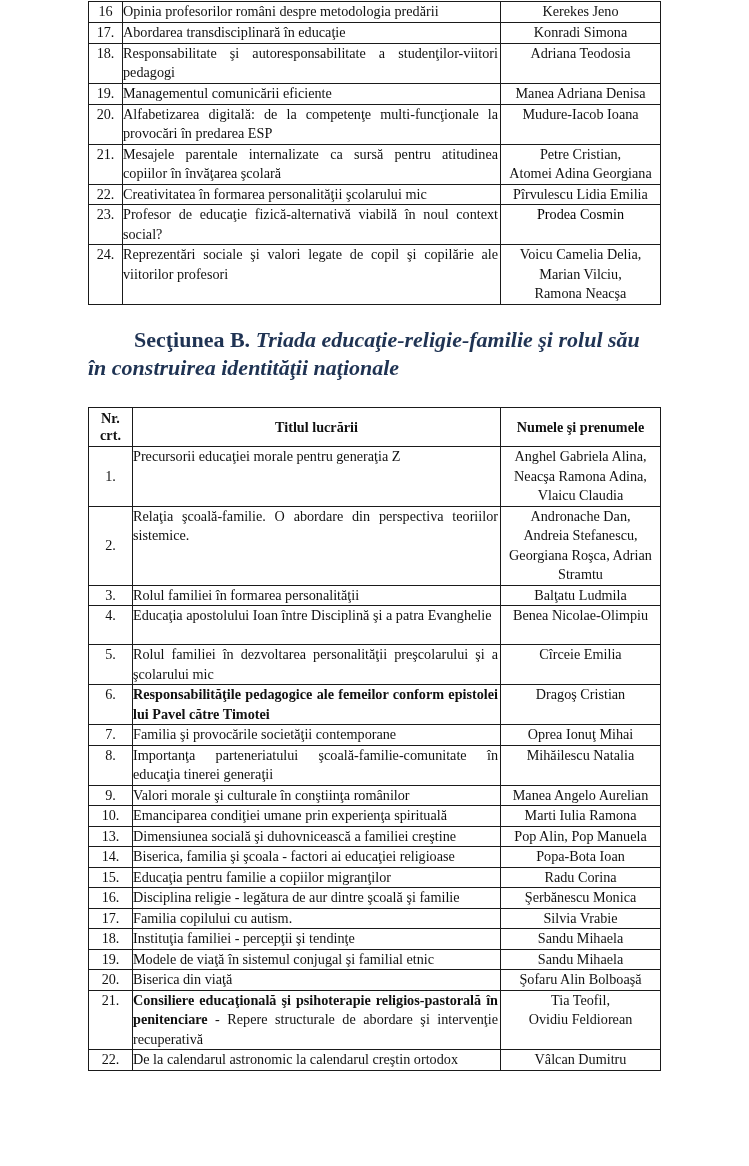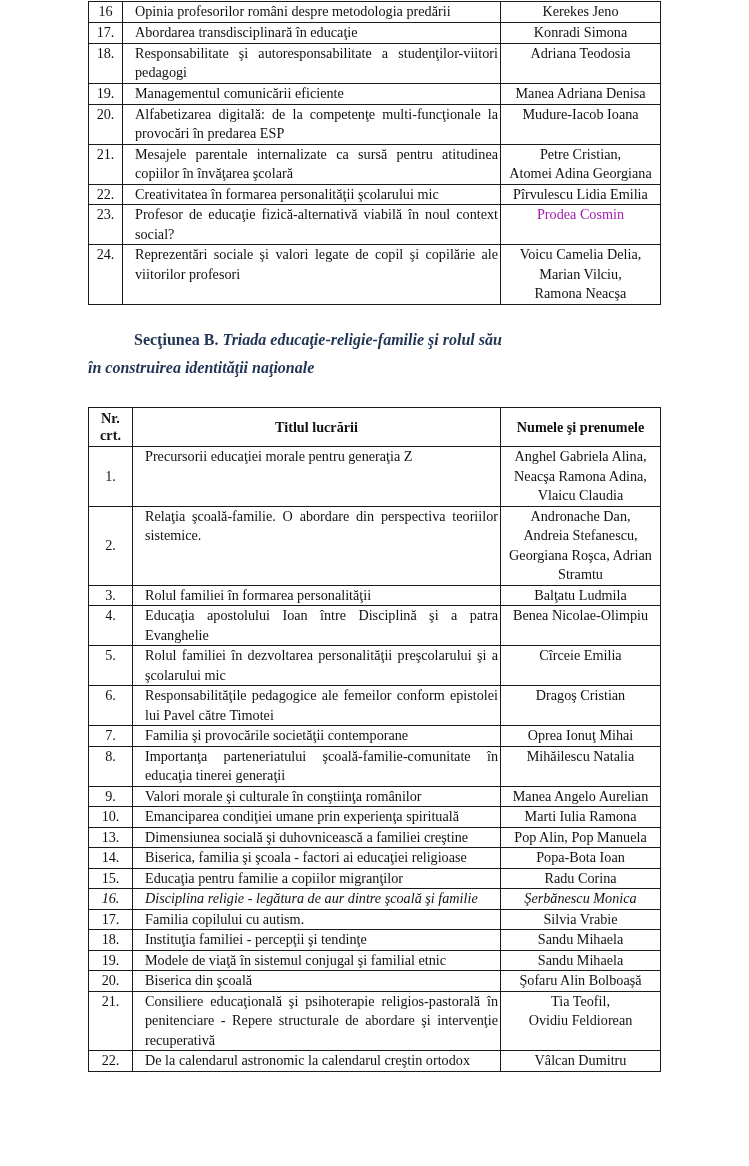--- a/index.html
+++ b/index.html
@@ -14,29 +14,29 @@
   td, th { border: 1.6px solid #1a1a1a; padding: 0 2px; vertical-align: top; }
   #table-a { top: 1px; }
   #table-a col.c1 { width: 34px; }
   #table-a col.c2 { width: 378px; }
   #table-a col.c3 { width: 160px; }
   #table-b { top: 407px; }
   #table-b col.c1 { width: 44px; }
   #table-b col.c2 { width: 368px; }
   #table-b col.c3 { width: 160px; }
   td.nr { text-align: center; padding: 0; }
-  td.title { text-align: justify; text-align-last: left; padding-left: 12px; padding-right: 2px; }
+  td.title { text-align: justify; text-align-last: left; padding-left: 0; padding-right: 2px; }
   td.names { text-align: center; padding: 0 1px; }
   #table-b td.nr.mid { vertical-align: middle; }
   th { font-weight: bold; vertical-align: middle; font-size: 14.2px; line-height: 17px; padding: 2px 2px; }
-  .bold { font-weight: normal; }
-  .gray { color: #a21caf; margin-left: 18px; }
+  .bold { font-weight: bold; }
+  .gray { color: #000000; margin-left: 18px; }
   .heading {
     position: absolute; left: 88px; top: 326px; width: 580px;
-    color: #1f3353; font-size: 16px; line-height: 28px; font-weight: bold;
+    color: #1f3353; font-size: 22px; line-height: 28px; font-weight: bold;
   }
   .heading .lead { padding-left: 46px; font-style: normal; }
   .heading .it { font-style: italic; }
   .line-name { display: block; }
 </style>
 </head>
 <body>
 
 <table id="table-a">
   <colgroup>
@@ -222,21 +222,21 @@
           <span class="line-name">Popa-Bota Ioan</span>
         </td>
       </tr>
       <tr style="height: 20px;">
         <td class="nr">15.</td>
         <td class="title"><span>Educaţia pentru familie a copiilor migranţilor</span></td>
         <td class="names">
           <span class="line-name">Radu Corina</span>
         </td>
       </tr>
-      <tr style="height: 20px; font-style: italic;">
+      <tr style="height: 20px;">
         <td class="nr">16.</td>
         <td class="title"><span>Disciplina religie - legătura de aur dintre şcoală şi familie</span></td>
         <td class="names">
           <span class="line-name">Şerbănescu Monica</span>
         </td>
       </tr>
       <tr style="height: 20px;">
         <td class="nr">17.</td>
         <td class="title"><span>Familia copilului cu autism.</span></td>
         <td class="names">
@@ -252,21 +252,21 @@
       </tr>
       <tr style="height: 20px;">
         <td class="nr">19.</td>
         <td class="title"><span>Modele de viaţă în sistemul conjugal şi familial etnic</span></td>
         <td class="names">
           <span class="line-name">Sandu Mihaela</span>
         </td>
       </tr>
       <tr style="height: 20px;">
         <td class="nr">20.</td>
-        <td class="title"><span>Biserica din şcoală</span></td>
+        <td class="title"><span>Biserica din viaţă</span></td>
         <td class="names">
           <span class="line-name">Şofaru Alin Bolboaşă</span>
         </td>
       </tr>
       <tr style="height: 59px;">
         <td class="nr">21.</td>
         <td class="title"><span class="bold">Consiliere educaţională şi psihoterapie religios-pastorală în penitenciare</span><span>  - Repere structurale de abordare şi intervenţie recuperativă</span></td>
         <td class="names">
           <span class="line-name">Tia Teofil,</span>
           <span class="line-name">Ovidiu Feldiorean</span>

